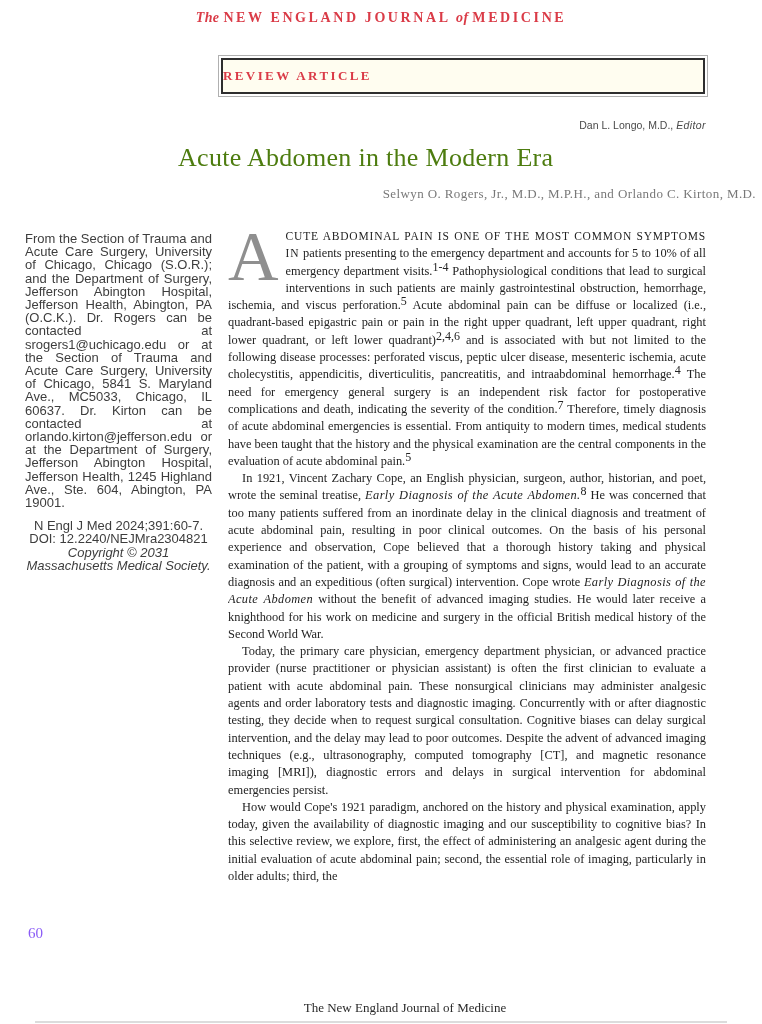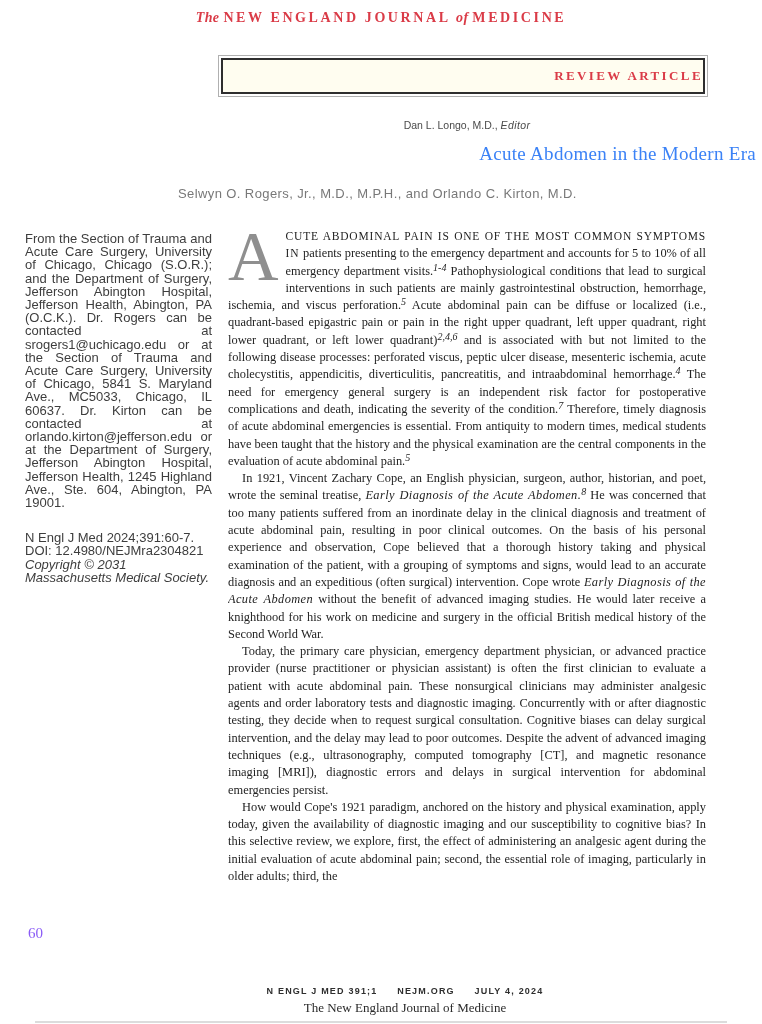--- a/index.html
+++ b/index.html
@@ -9,47 +9,47 @@
   
   .masthead{position:absolute;left:142px;top:10px;width:650px;text-align:center;
             color:#da3b47;font-size:14px;font-weight:600;}
   .masthead{left:56px;width:650px;}
   .s-caps{letter-spacing:2.6px;}
   .s-it{font-style:italic;letter-spacing:0.4px;}
 
   
   .banner{position:absolute;left:221px;top:58px;width:480px;height:32px;
           background:#fffdf0;border:2px solid #2e2e2e;outline:1px solid #b0b0b0;outline-offset:2px;
-          display:flex;align-items:center;justify-content:flex-end;}
+          display:flex;align-items:center;justify-content:flex-start;}
   .banner-label{color:#da3b47;font-size:13px;font-weight:600;letter-spacing:2.4px;}
 
   
-  .editor-line{position:absolute;left:228px;top:119px;width:478px;text-align:center;
+  .editor-line{position:absolute;left:228px;top:119px;width:478px;text-align:right;
                font-family:"Liberation Sans",sans-serif;font-size:10.5px;color:#4a4a4a;}
-  .article-title{position:absolute;left:178px;top:143px;width:578px;text-align:right;
-                 font-size:19px;font-weight:400;letter-spacing:0.3px;color:#3b82f6;}
-  .authors{position:absolute;left:178px;top:186px;width:578px;text-align:left;
-           font-family:Liberation Sans, sans-serif;font-size:13px;color:#787878;letter-spacing:0.4px;}
+  .article-title{position:absolute;left:178px;top:143px;width:578px;text-align:left;
+                 font-size:26px;font-weight:400;letter-spacing:0.3px;color:#4d7c0f;}
+  .authors{position:absolute;left:178px;top:186px;width:578px;text-align:right;
+           font-family:Liberation Serif, serif;font-size:13px;color:#787878;letter-spacing:0.4px;}
 
   
   .sidebar{position:absolute;left:25px;top:232px;width:187px;
            font-family:"Liberation Sans",sans-serif;font-size:13px;line-height:13.2px;
            color:#3d3d3d;text-align:justify;}
-  .sidebar .cite-block{margin-top:22px;text-align:left;}
+  .sidebar .cite-block{margin-top:10px;text-align:center;}
   .sidebar .copyright{font-style:italic;}
 
   
   .article-body{position:absolute;left:228px;top:228px;width:478px;height:742px;overflow:hidden;
                 font-size:12.4px;line-height:17.3px;text-align:justify;color:#232323;}
   .article-body p{margin:0;padding:0;}
   .article-body p.indent{text-indent:14px;}
   .dropcap{float:left;font-size:70px;line-height:52px;height:50px;color:#8f8f8f;
            margin:3px 7px 0 0;font-family:"Liberation Serif",serif;}
   .s-lead{font-size:11.5px;letter-spacing:0.8px;}
-  .s-sup{font-size:10px;vertical-align:4px;letter-spacing:0;line-height:0;font-style:italic;}
+  .s-sup{font-size:12px;vertical-align:4px;letter-spacing:0;line-height:0;}
 
   
   .page-number{position:absolute;left:28px;top:925px;font-size:15px;color:#8b5cf6;}
   .footer-center{position:absolute;left:130px;top:986px;width:550px;text-align:center;
                  font-family:"Liberation Sans",sans-serif;font-size:9px;font-weight:700;
                  letter-spacing:1.2px;color:#2e2e2e;}
   .footer-center span{margin:0 8px;}
   .journal-line{position:absolute;left:130px;top:1000px;width:550px;text-align:center;
                 font-size:13px;color:#2a2a2a;}
   .cutoff-line{position:absolute;left:35px;top:1021px;width:692px;height:2px;background:#dcdcdc;}
@@ -68,37 +68,32 @@
   <div class="editor-line"><span>Dan L. Longo, M.D., </span><span class="s-it">Editor</span></div>
 
   <div class="article-title">Acute Abdomen in the Modern Era</div>
 
   <div class="authors">Selwyn O. Rogers, Jr., M.D., M.P.H., and Orlando C. Kirton, M.D.</div>
 
   <div class="sidebar">
     <div>From the Section of Trauma and Acute Care Surgery, University of Chicago, Chicago (S.O.R.); and the Department of Surgery, Jefferson Abington Hospital, Jefferson Health, Abington, PA (O.C.K.). Dr. Rogers can be contacted at srogers1@uchicago.edu or at the Section of Trauma and Acute Care Surgery, University of Chicago, 5841 S. Maryland Ave., MC5033, Chicago, IL 60637. Dr. Kirton can be contacted at orlando.kirton@jefferson.edu or at the Department of Surgery, Jefferson Abington Hospital, Jefferson Health, 1245 Highland Ave., Ste. 604, Abington, PA 19001.</div>
     <div class="cite-block">
       <div>N Engl J Med 2024;391:60-7.</div>
-      <div>DOI: 12.4980/NEJMra2304821</div>
+      <div>DOI: 12.2240/NEJMra2304821</div>
       <div class="copyright">Copyright © 2031 Massachusetts Medical Society.</div>
     </div>
   </div>
 
   <div class="article-body">
       <p class="first"><span class="dropcap">A</span><span class="s-lead">CUTE ABDOMINAL PAIN IS ONE OF THE MOST COMMON SYMPTOMS IN </span><span>patients presenting to the emergency department and accounts for 5 to 10% of all emergency department visits.</span><span class="s-sup">1-4</span><span> Pathophysiological conditions that lead to surgical interventions in such patients are mainly gastrointestinal obstruction, hemorrhage, ischemia, and viscus perforation.</span><span class="s-sup">5</span><span> Acute abdominal pain can be diffuse or localized (i.e., quadrant-based epigastric pain or pain in the right upper quadrant, left upper quadrant, right lower quadrant, or left lower quadrant)</span><span class="s-sup">2,4,6</span><span> and is associated with but not limited to the following disease processes: perforated viscus, peptic ulcer disease, mesenteric ischemia, acute cholecystitis, appendicitis, diverticulitis, pancreatitis, and intraabdominal hemorrhage.</span><span class="s-sup">4</span><span> The need for emergency general surgery is an independent risk factor for postoperative complications and death, indicating the severity of the condition.</span><span class="s-sup">7</span><span> Therefore, timely diagnosis of acute abdominal emergencies is essential. From antiquity to modern times, medical students have been taught that the history and the physical examination are the central components in the evaluation of acute abdominal pain.</span><span class="s-sup">5</span></p>
       <p class="indent"><span>In 1921, Vincent Zachary Cope, an English physician, surgeon, author, historian, and poet, wrote the seminal treatise, </span><span class="s-it">Early Diagnosis of the Acute Abdomen.</span><span class="s-sup">8</span><span> He was concerned that too many patients suffered from an inordinate delay in the clinical diagnosis and treatment of acute abdominal pain, resulting in poor clinical outcomes. On the basis of his personal experience and observation, Cope believed that a thorough history taking and physical examination of the patient, with a grouping of symptoms and signs, would lead to an accurate diagnosis and an expeditious (often surgical) intervention. Cope wrote </span><span class="s-it">Early Diagnosis of the Acute Abdomen</span><span> without the benefit of advanced imaging studies. He would later receive a knighthood for his work on medicine and surgery in the official British medical history of the Second World War.</span></p>
       <p class="indent"><span>Today, the primary care physician, emergency department physician, or advanced practice provider (nurse practitioner or physician assistant) is often the first clinician to evaluate a patient with acute abdominal pain. These nonsurgical clinicians may administer analgesic agents and order laboratory tests and diagnostic imaging. Concurrently with or after diagnostic testing, they decide when to request surgical consultation. Cognitive biases can delay surgical intervention, and the delay may lead to poor outcomes. Despite the advent of advanced imaging techniques (e.g., ultrasonography, computed tomography [CT], and magnetic resonance imaging [MRI]), diagnostic errors and delays in surgical intervention for abdominal emergencies persist.</span></p>
       <p class="indent"><span>How would Cope's 1921 paradigm, anchored on the history and physical examination, apply today, given the availability of diagnostic imaging and our susceptibility to cognitive bias? In this selective review, we explore, first, the effect of administering an analgesic agent during the initial evaluation of acute abdominal pain; second, the essential role of imaging, particularly in older adults; third, the</span></p>
     </div>
 
   <div class="page-number">60</div>
 
-  <div class="footer-center">
-    <span>N ENGL J MED 391;1</span>
-    <span>NEJM.ORG</span>
-    <span>JULY 4, 2024</span>
-  </div>
 
   <div class="journal-line">The New England Journal of Medicine</div>
 
   <div class="cutoff-line"></div>
 
 </div>
 
 </body></html>

